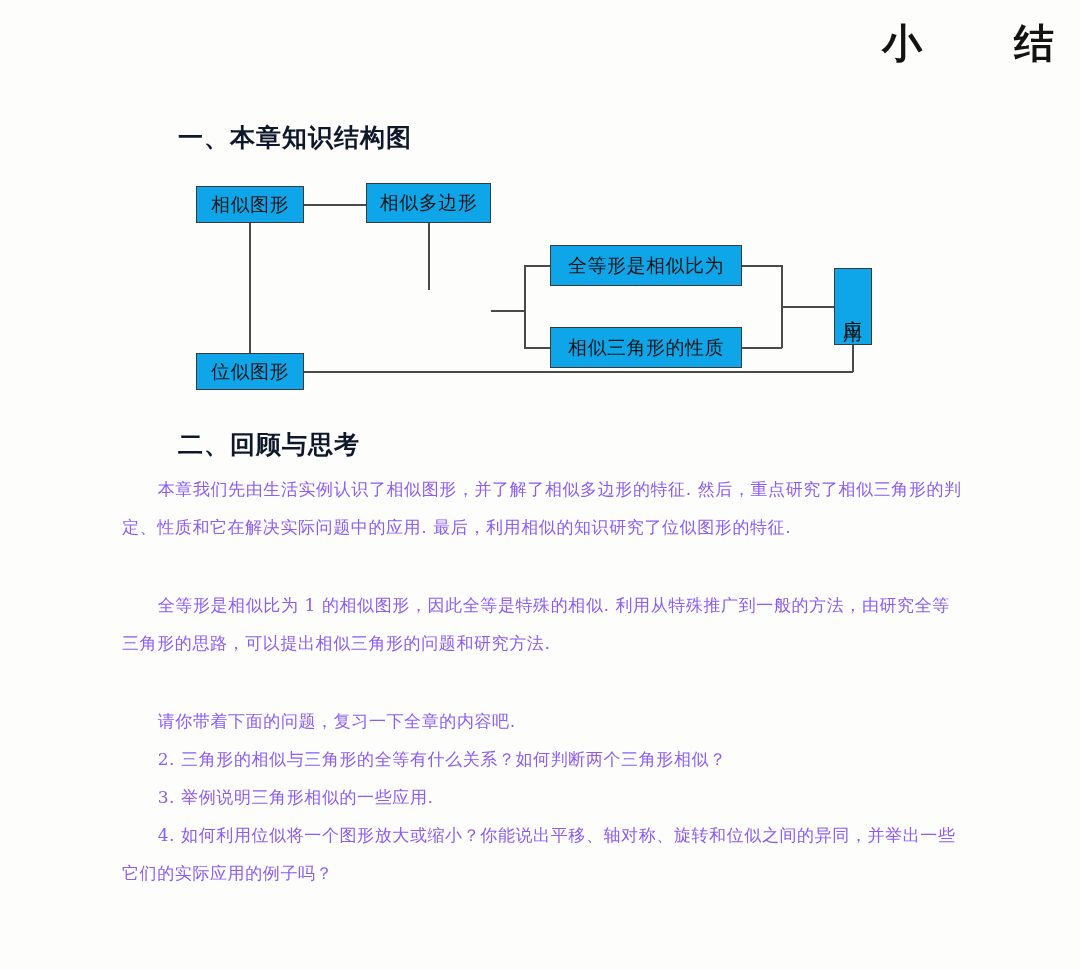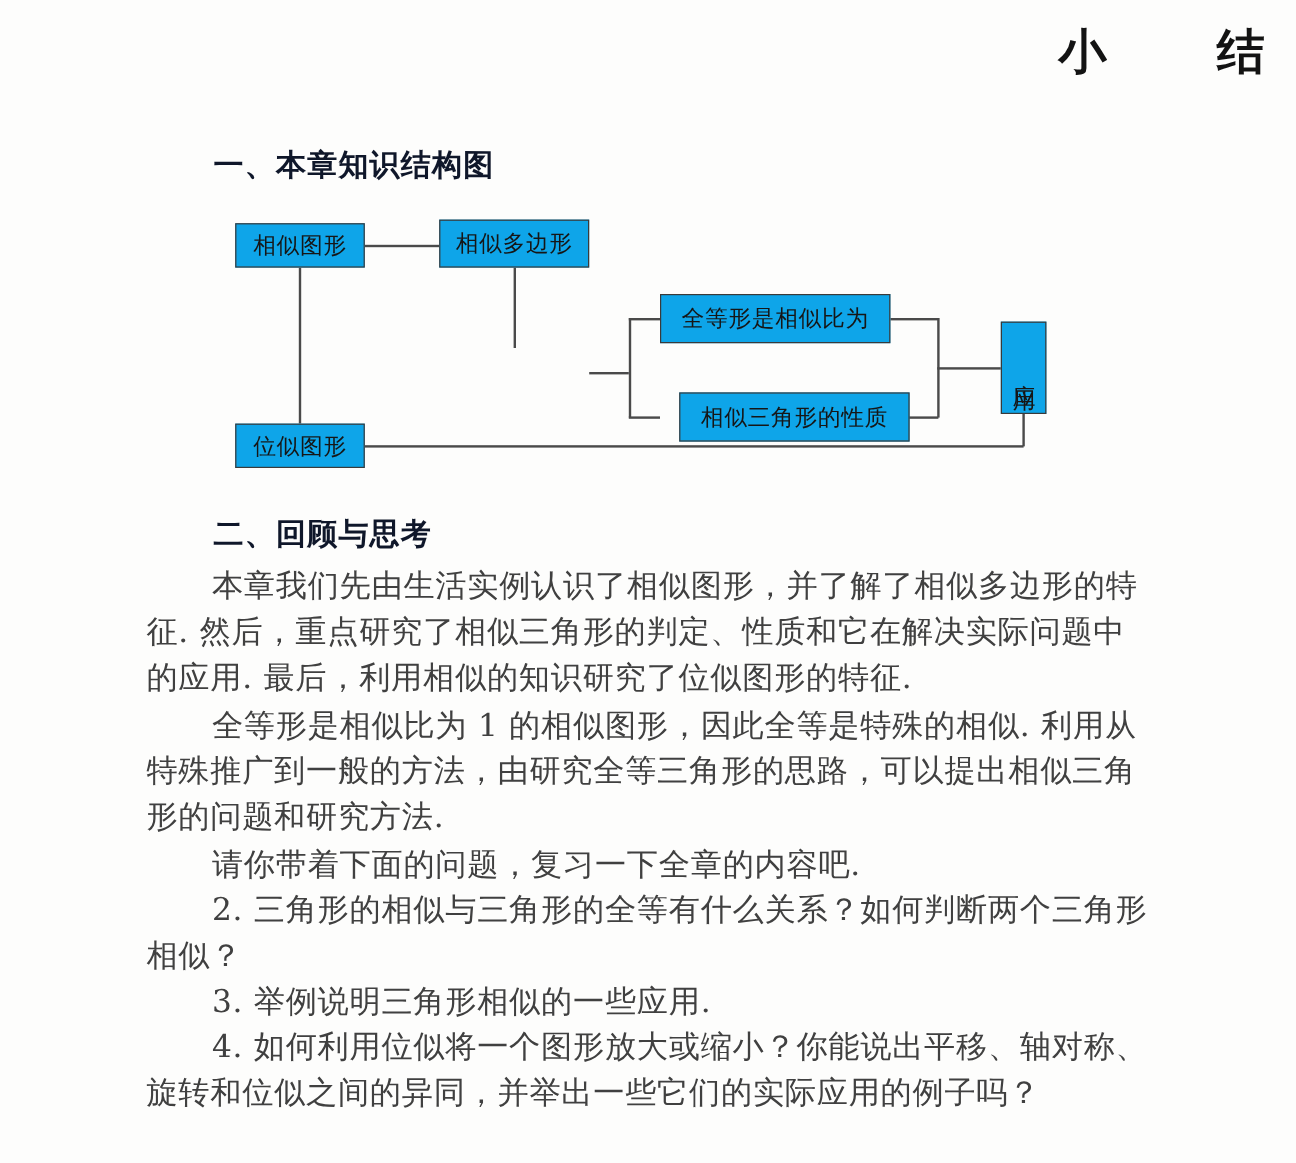--- a/index.html
+++ b/index.html
@@ -78,33 +78,33 @@
     z-index: 1;
   }
   .edge.h { height: 1.5px; }
   .edge.v { width: 1.5px; }
 
   
   #node-similar-figures   { left: 26px;  top: 16px;  width: 108px; height: 37px; }
   #node-similar-polygon   { left: 196px; top: 13px;  width: 125px; height: 40px; }
   #node-similar-triangle  { left: 196px; top: 120px; width: 125px; height: 40px; }
   #node-judgement         { left: 380px; top: 75px;  width: 192px; height: 41px; }
-  #node-property          { left: 380px; top: 157px; width: 192px; height: 41px; margin-left: 16px; }
+  #node-property          { left: 380px; top: 157px; width: 192px; height: 41px; }
   #node-application       { left: 664px; top: 98px;  width: 38px;  height: 77px; }
   #node-homothetic        { left: 26px;  top: 183px; width: 108px; height: 37px; }
 
   
   .body-block {
     position: absolute;
     left: 122px;
     width: 840px;
     font-family: "DejaVu Serif", "Liberation Serif", serif;
-    font-size: 26px;
+    font-size: 17px;
     line-height: 38px;
-    color: #404040;
+    color: #8b5cf6;
     letter-spacing: 0.6px;
   }
   .para { text-indent: 2.1em; margin: 0; }
   .qline { text-indent: 2.1em; margin: 0; }
 
   #para-1 { top: 470px; }
   #para-2 { top: 586px; }
   #para-3 { top: 702px; }
   #qlist  { top: 740px; }
 </style>

